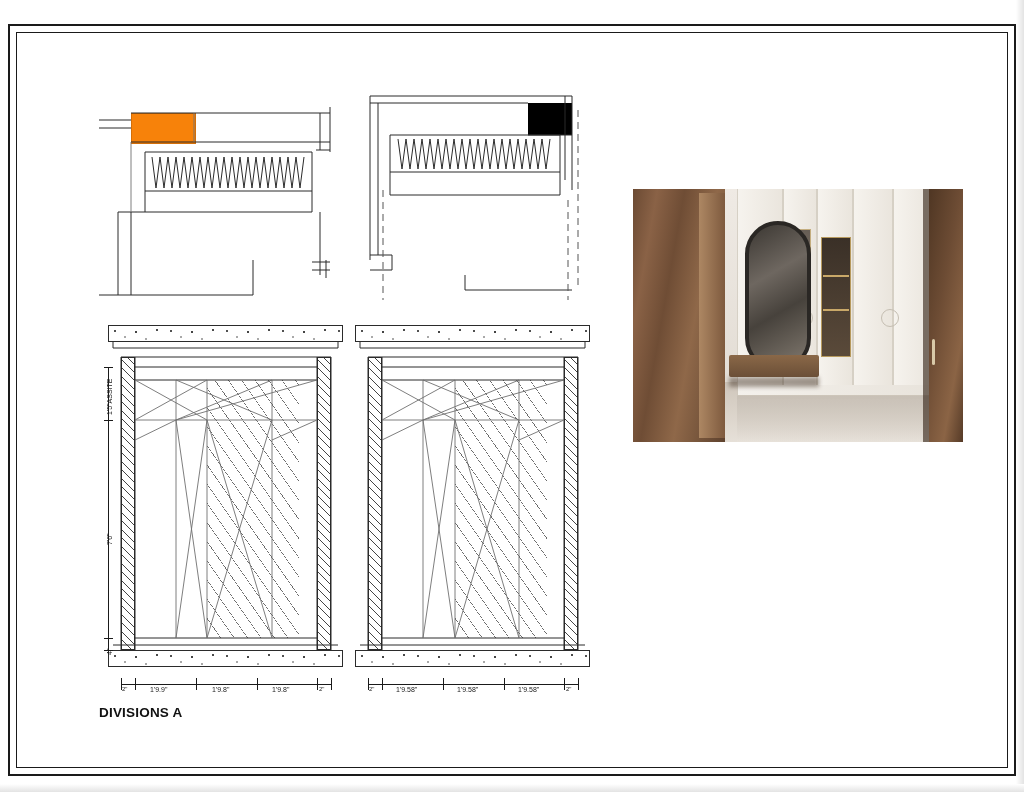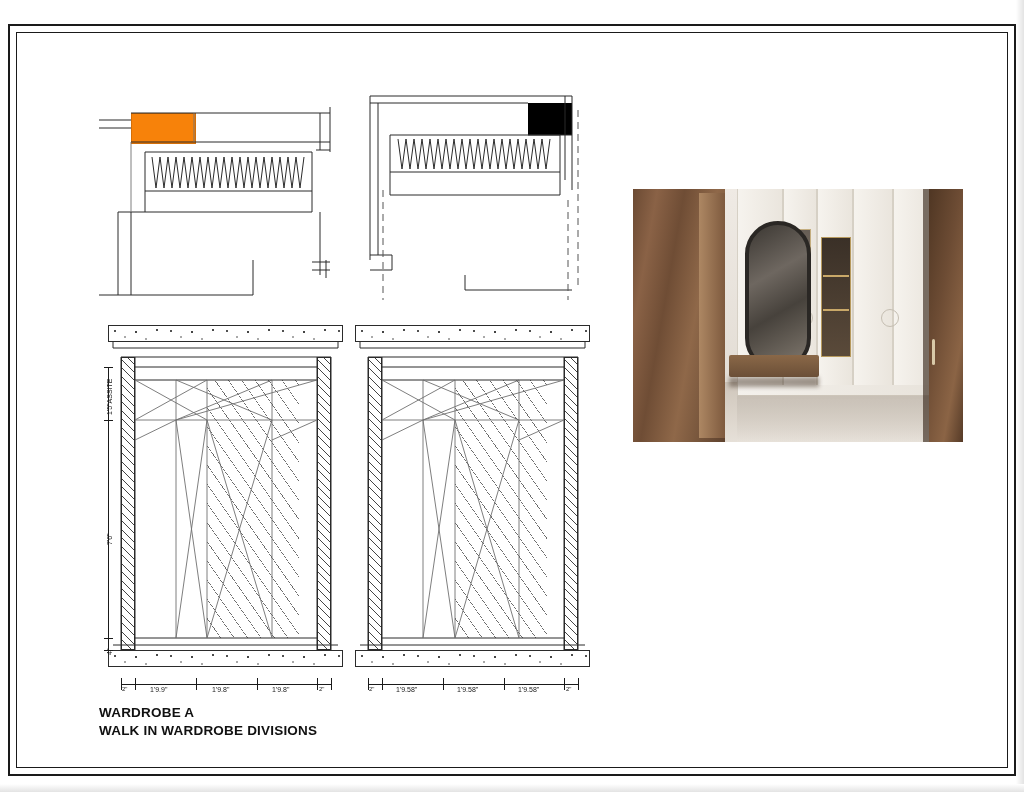--- a/index.html
+++ b/index.html
@@ -491,19 +491,18 @@
     <div class="ph-console"></div>
 
     <div class="ph-door-left"></div>
     <div class="ph-door-left-inner"></div>
     <div class="ph-door-right-edge"></div>
     <div class="ph-door-right"></div>
     <div class="ph-handle"></div>
   </div>
 
   <div class="title-block">
-    <div>WARDROBE A</div>
-    <div>WALK IN WARDROBE DIVISIONS</div>
+    <div>DIVISIONS A</div>
   </div>
 
   <div class="edge-shadow-right"></div>
   <div class="edge-shadow-bottom"></div>
 </div>
 
 </body></html>

